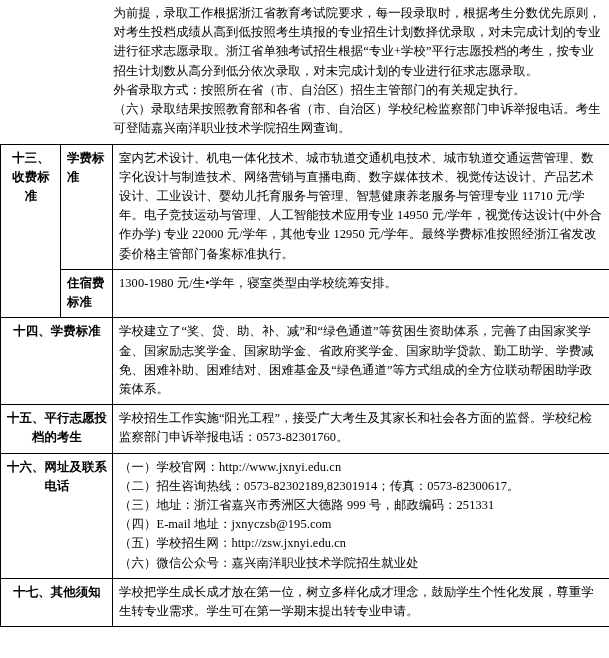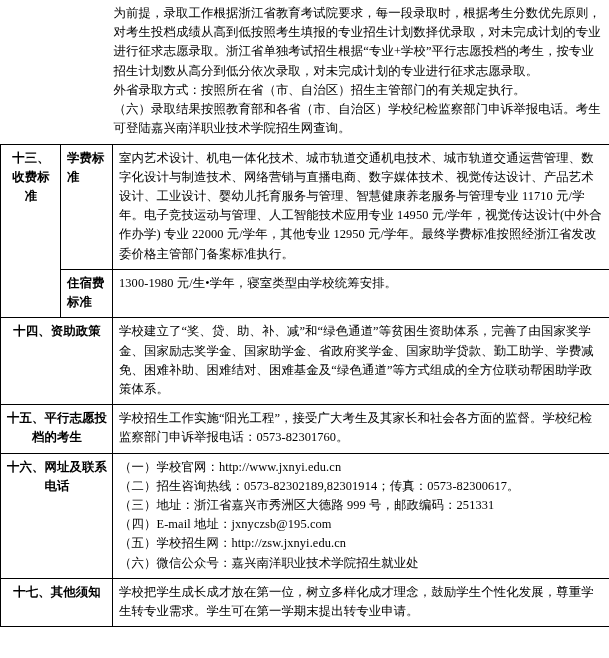--- a/index.html
+++ b/index.html
@@ -93,21 +93,21 @@
       </tr>
 
       <tr>
         <td class="sublabel-cell">住宿费标准</td>
         <td class="body-cell">
           <p>1300-1980 元/生•学年，寝室类型由学校统筹安排。</p>
         </td>
       </tr>
 
       <tr>
-        <td class="label-cell" colspan="2">十四、资助政策</td>
+        <td class="label-cell" colspan="2">十四、学费标准</td>
         <td class="body-cell">
           <p>学校建立了“奖、贷、助、补、减”和“绿色通道”等贫困生资助体系，完善了由国家奖学金、国家励志奖学金、国家助学金、省政府奖学金、国家助学贷款、勤工助学、学费减免、困难补助、困难结对、困难基金及“绿色通道”等方式组成的全方位联动帮困助学政策体系。</p>
         </td>
       </tr>
 
       <tr>
         <td class="label-cell" colspan="2">十五、平行志愿投档的考生</td>
         <td class="body-cell">
           <p>学校招生工作实施“阳光工程”，接受广大考生及其家长和社会各方面的监督。学校纪检监察部门申诉举报电话：0573-82301760。</p>
         </td>

